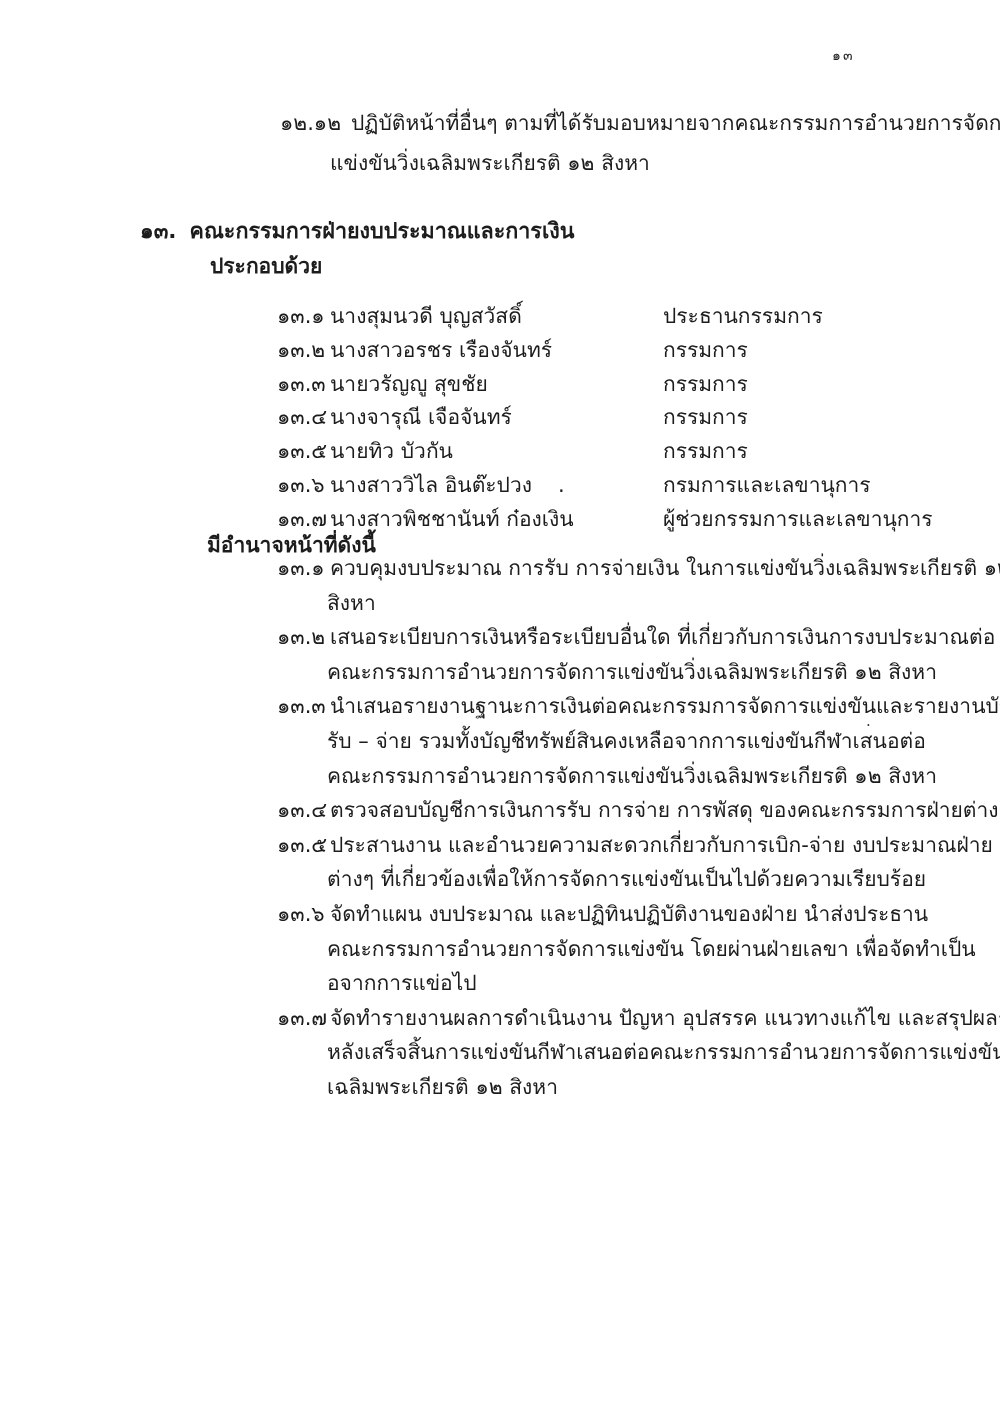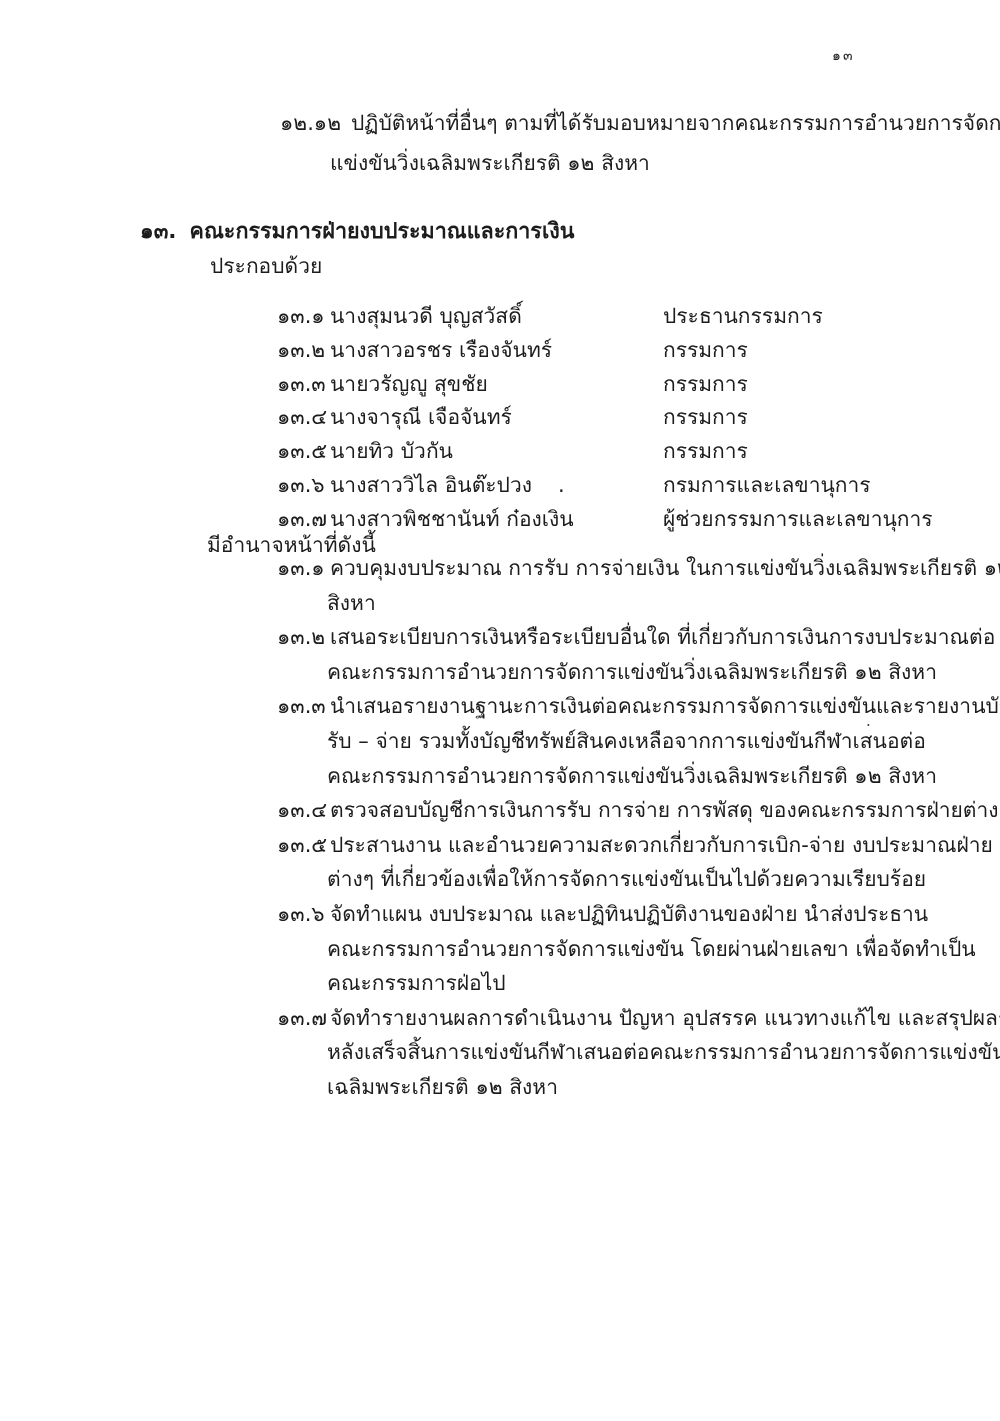--- a/index.html
+++ b/index.html
@@ -16,21 +16,21 @@
   .nowrap{white-space:nowrap;}
   
   .page-num{position:absolute;left:832px;top:44px;font-size:14px;letter-spacing:2px;}
   
   .intro{position:absolute;left:280px;top:103px;line-height:40px;white-space:nowrap;}
   .intro .num{margin-right:10px;text-align:center;}
   .intro .cont{margin-left:50px;}
   
   .heading{position:absolute;left:140px;top:213px;font-weight:bold;font-size:21.5px;white-space:nowrap;text-align:right;}
   .heading .num{margin-right:13px;}
-  .sub-label{position:absolute;font-weight:normal;white-space:nowrap;}
+  .sub-label{position:absolute;font-weight:bold;white-space:nowrap;}
   .composed{left:210px;top:249px;}
   .duties-label{left:207px;top:528px;}
   
   .members{position:absolute;left:277px;top:300px;width:680px;}
   .mrow{position:relative;height:33.8px;line-height:33.8px;white-space:nowrap;}
   .mnum{display:inline-block;width:53px;}
   .mrole{position:absolute;left:386px;top:0;}
   .mdot{position:absolute;left:281px;top:0;}
   
   .duties{position:absolute;left:277px;top:551px;width:700px;}
@@ -111,21 +111,21 @@
     <div>
       <div class="dline"><span class="dnum">๑๓.๔</span><span>ตรวจสอบบัญชีการเงินการรับ การจ่าย การพัสดุ ของคณะกรรมการฝ่ายต่างๆ</span></div>
     </div>
     <div>
       <div class="dline"><span class="dnum">๑๓.๕</span><span>ประสานงาน และอำนวยความสะดวกเกี่ยวกับการเบิก-จ่าย งบประมาณฝ่าย</span></div>
       <div class="dline dcont">ต่างๆ ที่เกี่ยวข้องเพื่อให้การจัดการแข่งขันเป็นไปด้วยความเรียบร้อย</div>
     </div>
     <div>
       <div class="dline"><span class="dnum">๑๓.๖</span><span>จัดทำแผน งบประมาณ และปฏิทินปฏิบัติงานของฝ่าย นำส่งประธาน</span></div>
       <div class="dline dcont">คณะกรรมการอำนวยการจัดการแข่งขัน โดยผ่านฝ่ายเลขา เพื่อจัดทำเป็น</div>
-      <div class="dline dcont">คณะกรรมการฝ่อไป</div>
+      <div class="dline dcont">อจากการแข่อไป</div>
     </div>
     <div>
       <div class="dline"><span class="dnum">๑๓.๗</span><span>จัดทำรายงานผลการดำเนินงาน ปัญหา อุปสรรค แนวทางแก้ไข และสรุปผลรวม</span></div>
       <div class="dline dcont">หลังเสร็จสิ้นการแข่งขันกีฬาเสนอต่อคณะกรรมการอำนวยการจัดการแข่งขันวิ่ง</div>
       <div class="dline dcont">เฉลิมพระเกียรติ ๑๒ สิงหา</div>
     </div>
   </div>
 
   <div class="artifact">.</div>
 

